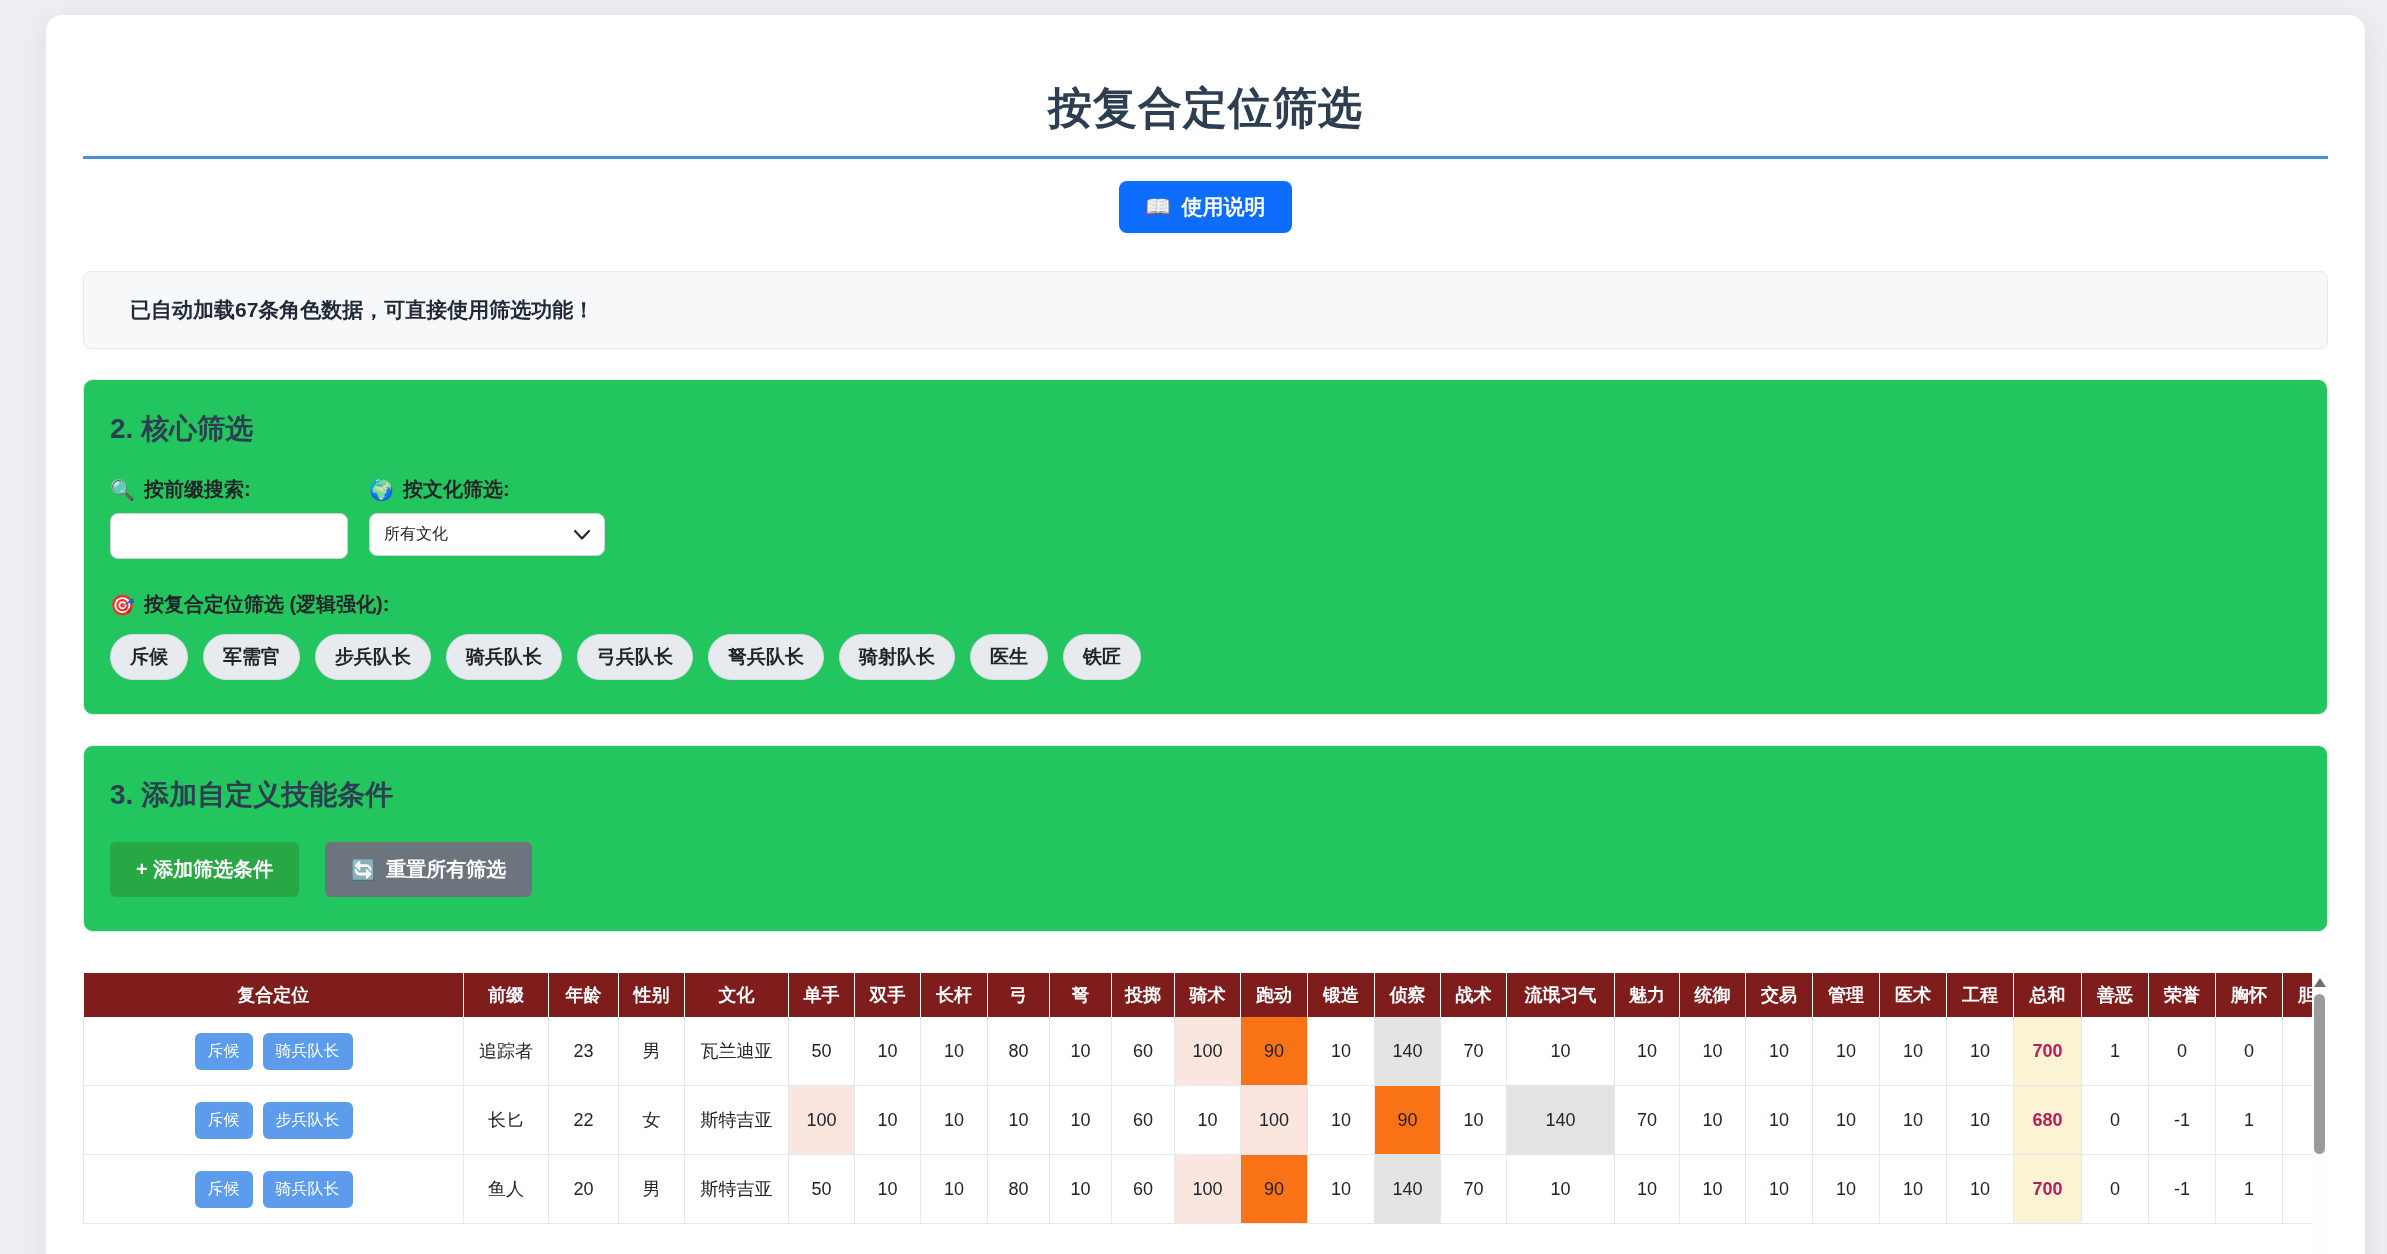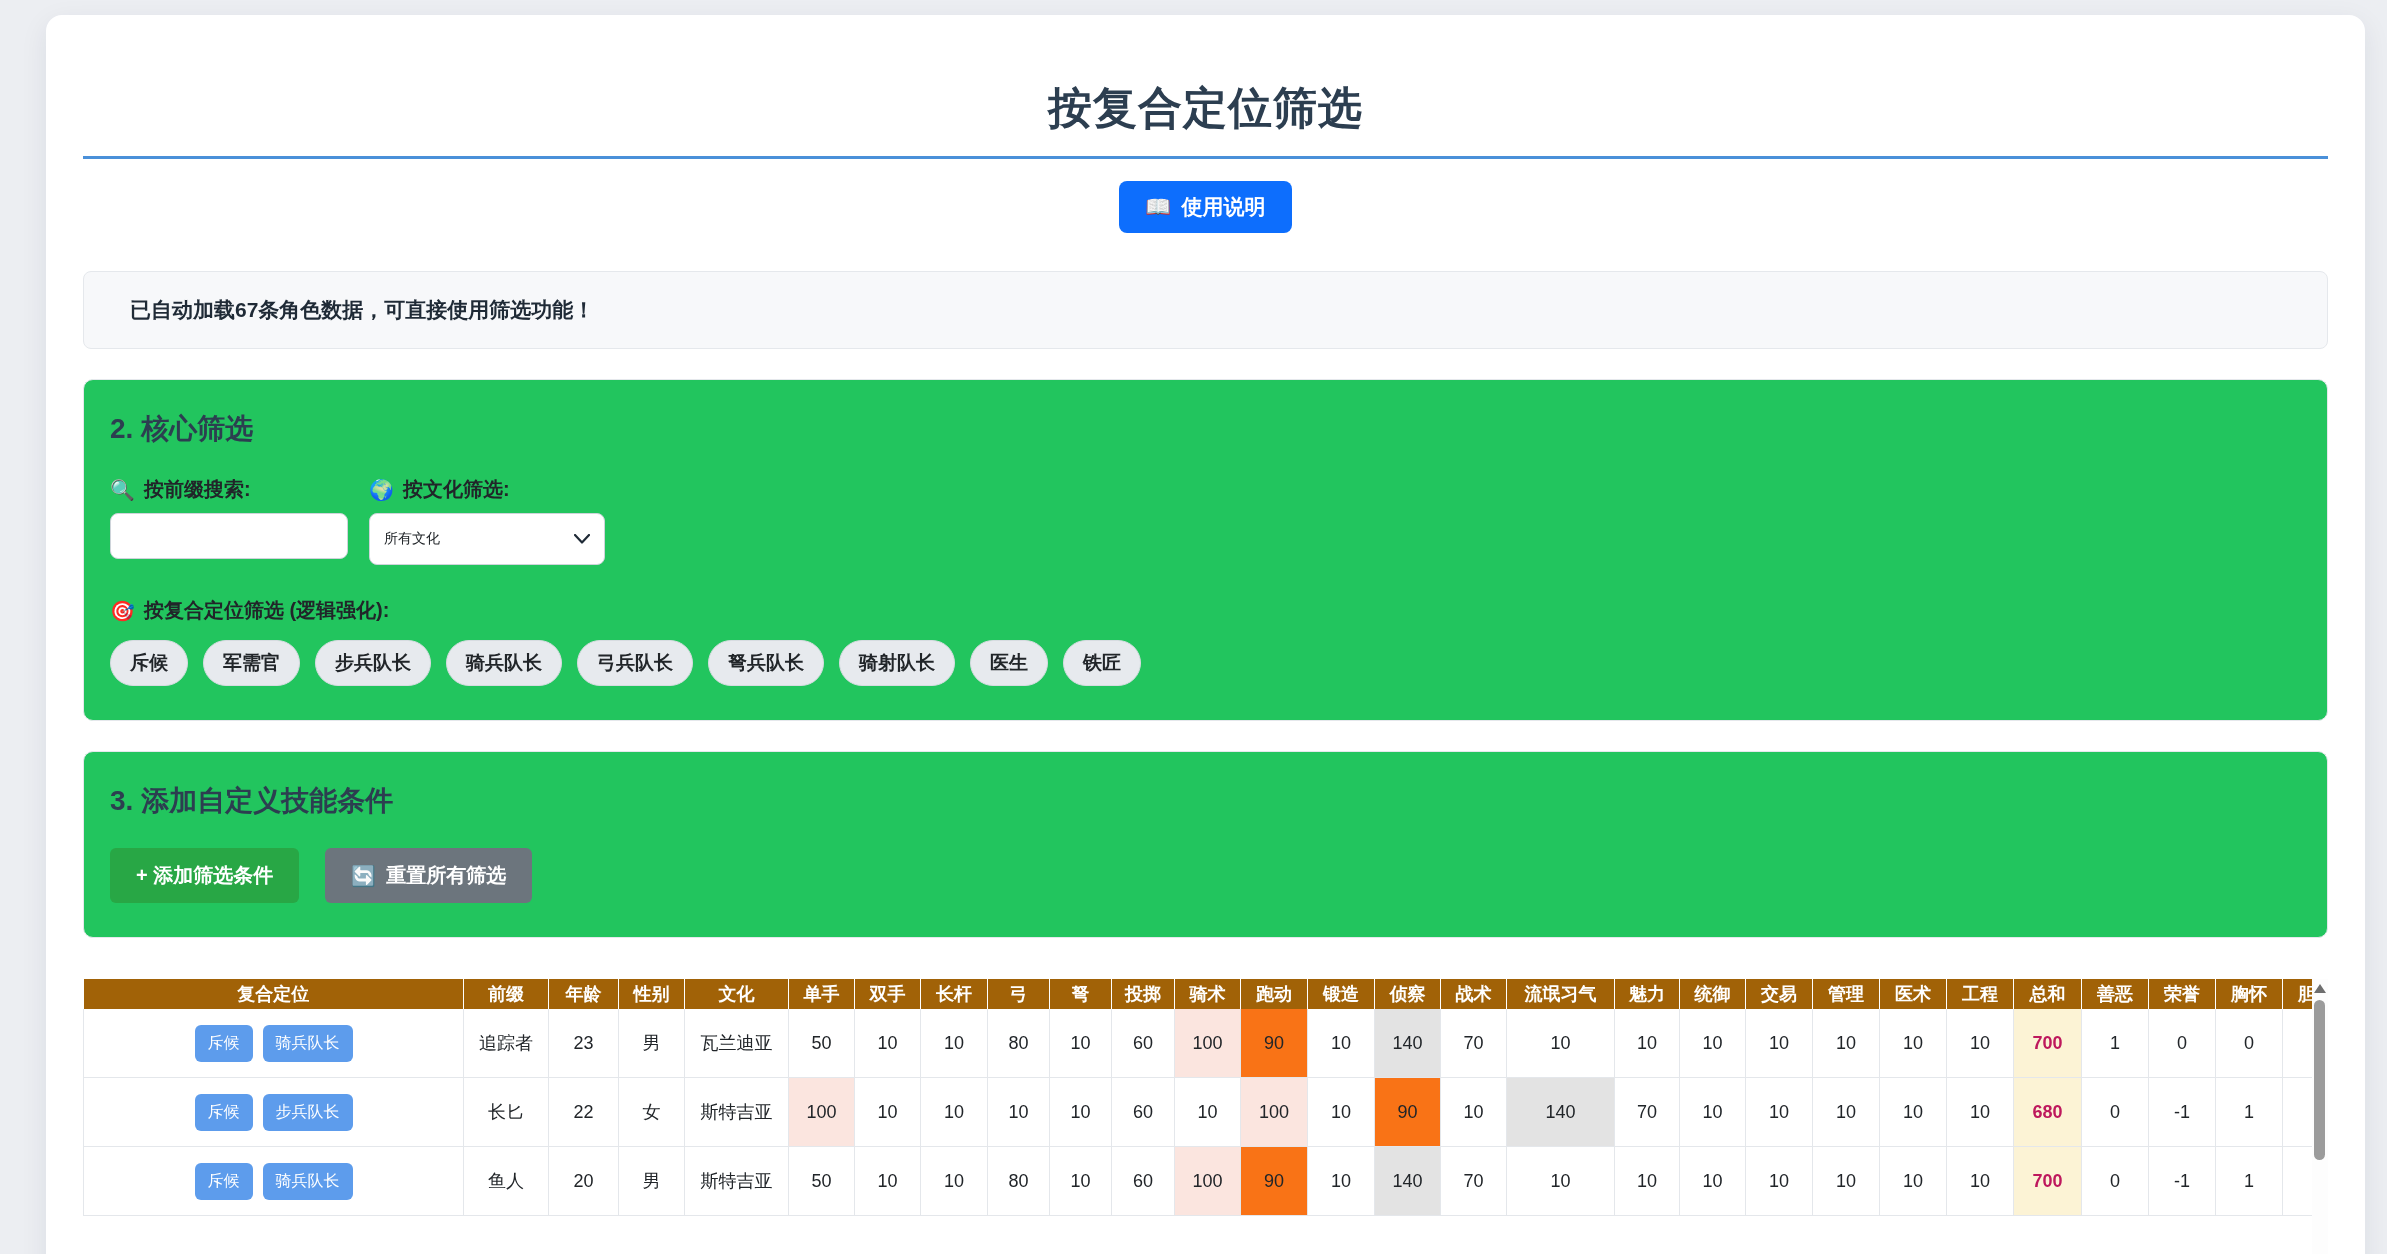--- a/index.html
+++ b/index.html
@@ -15,33 +15,33 @@
   .btn-help{background:#0d6efd;font-size:21px;padding:12px 26px;}
   .alert{margin-top:38px;background:#f7f8fa;border:1px solid #e5e8ec;border-radius:8px;
     padding:24px 46px;font-weight:bold;font-size:21px;color:#1f2a36;}
   .section{margin-top:30px;border:1px solid #e5e8ec;border-radius:10px;padding:30px 26px 34px;background:#22c55e;}
   .section h2{font-size:28px;color:#2c3e50;margin:0 0 28px;font-weight:bold;}
   .filter-row{display:flex;gap:21px;}
   .filter-label{font-size:20px;font-weight:bold;color:#212529;margin-bottom:10px;
     display:flex;gap:9px;align-items:center;}
   .search-input{width:238px;height:46px;border:1px solid #ced4da;border-radius:8px;
     box-sizing:border-box;font-size:19px;padding:0 14px;font-family:inherit;}
-  .select{width:236px;height:52px;border:1px solid #ced4da;border-radius:8px;box-sizing:border-box;
-    display:flex;align-items:center;justify-content:space-between;padding:0 14px;font-size:14px;
+  .select{width:236px;height:43px;border:1px solid #ced4da;border-radius:8px;box-sizing:border-box;
+    display:flex;align-items:center;justify-content:space-between;padding:0 14px;font-size:16px;
     color:#212529;background:#fff;cursor:pointer;}
   .role-label{margin-top:32px;}
   .pills{display:flex;gap:15px;margin-top:16px;flex-wrap:wrap;}
   .pill{background:#e7eaee;border:1px solid #d7dce1;border-radius:999px;padding:9px 19px;
     font-size:19px;font-weight:bold;color:#212529;cursor:pointer;white-space:nowrap;}
   .btn-row{display:flex;gap:26px;}
   .btn-add{background:#28a745;font-size:20px;padding:14px 26px;border-radius:6px;}
   .btn-reset{background:#6c757d;font-size:20px;padding:14px 26px;border-radius:6px;}
   .table-wrap{margin-top:41px;height:326px;overflow:hidden;position:relative;}
   table{border-collapse:collapse;table-layout:fixed;width:2266px;}
-  th{background:#a16207;color:#fff;font-size:18px;font-weight:bold;height:30px;
+  th{background:#7f1d1d;color:#fff;font-size:18px;font-weight:bold;height:44px;
     border-right:1px solid rgba(255,255,255,.22);padding:0;white-space:nowrap;overflow:hidden;}
   td{height:68px;text-align:center;font-size:18px;color:#212529;background:#fff;
     border:1px solid #e4e7eb;border-top:none;padding:0;white-space:nowrap;}
   .badges{display:flex;gap:10px;justify-content:center;align-items:center;}
   .badge{background:#5d9cec;color:#fff;font-size:16px;padding:8px 13px;border-radius:6px;}
   td.total{background:#fcf3d5;color:#be185d;font-weight:bold;}
   td.pink{background:#fbe5df;}
   td.green{background:#f97316;}
   td.gray{background:#e3e3e3;}
   .vscroll{position:absolute;top:0;right:0;width:16px;height:100%;background:#fdfdfd;}

